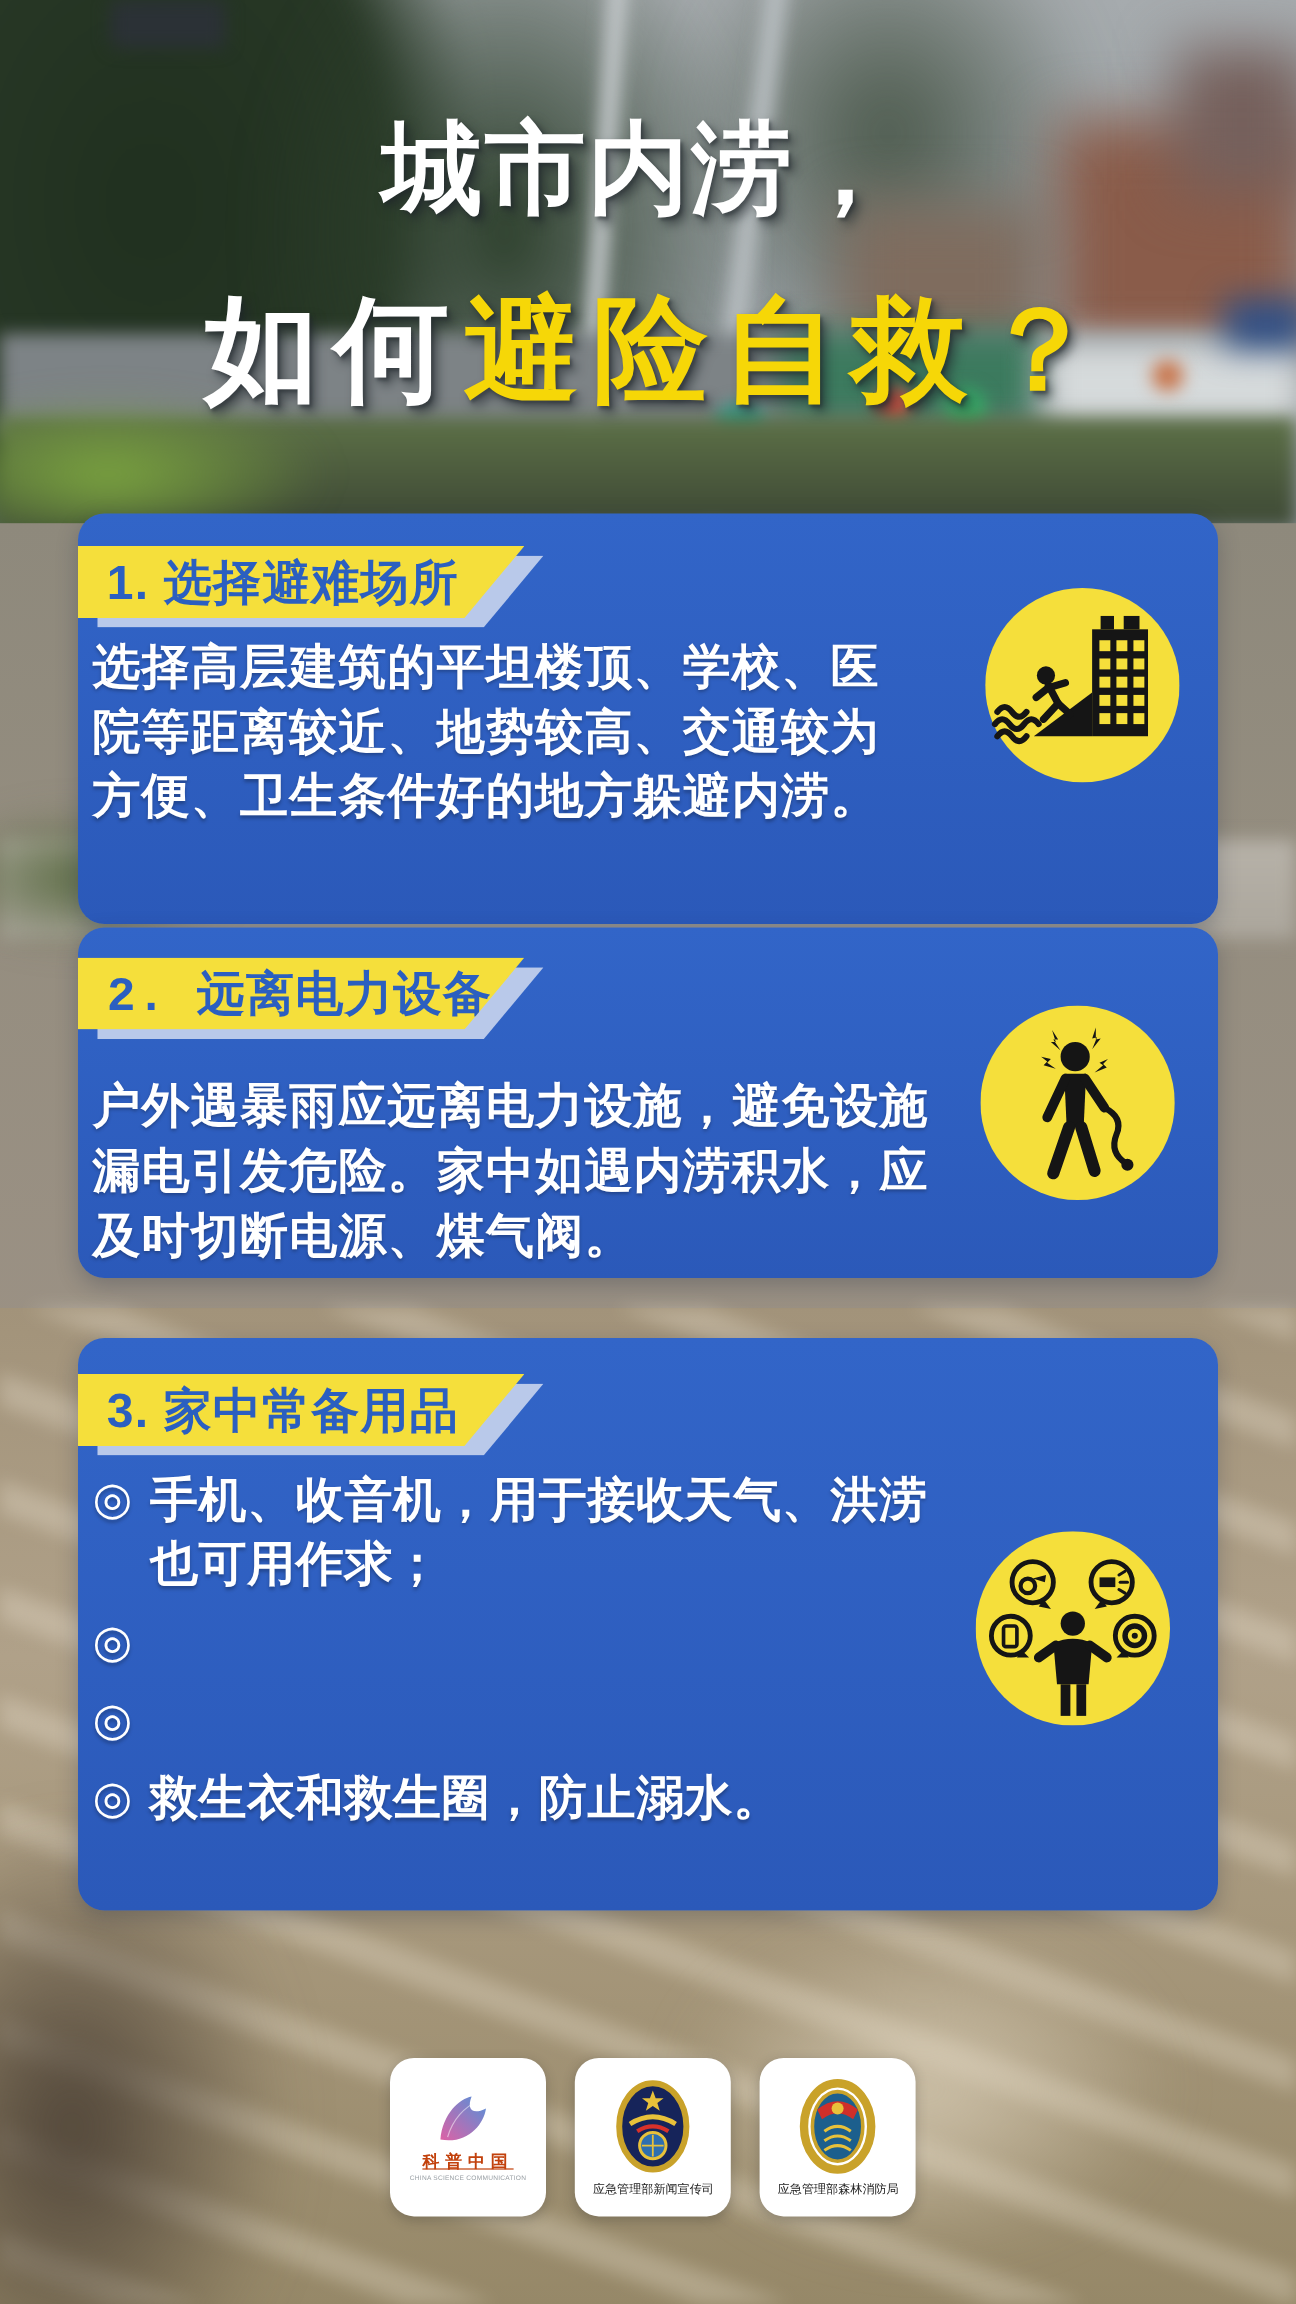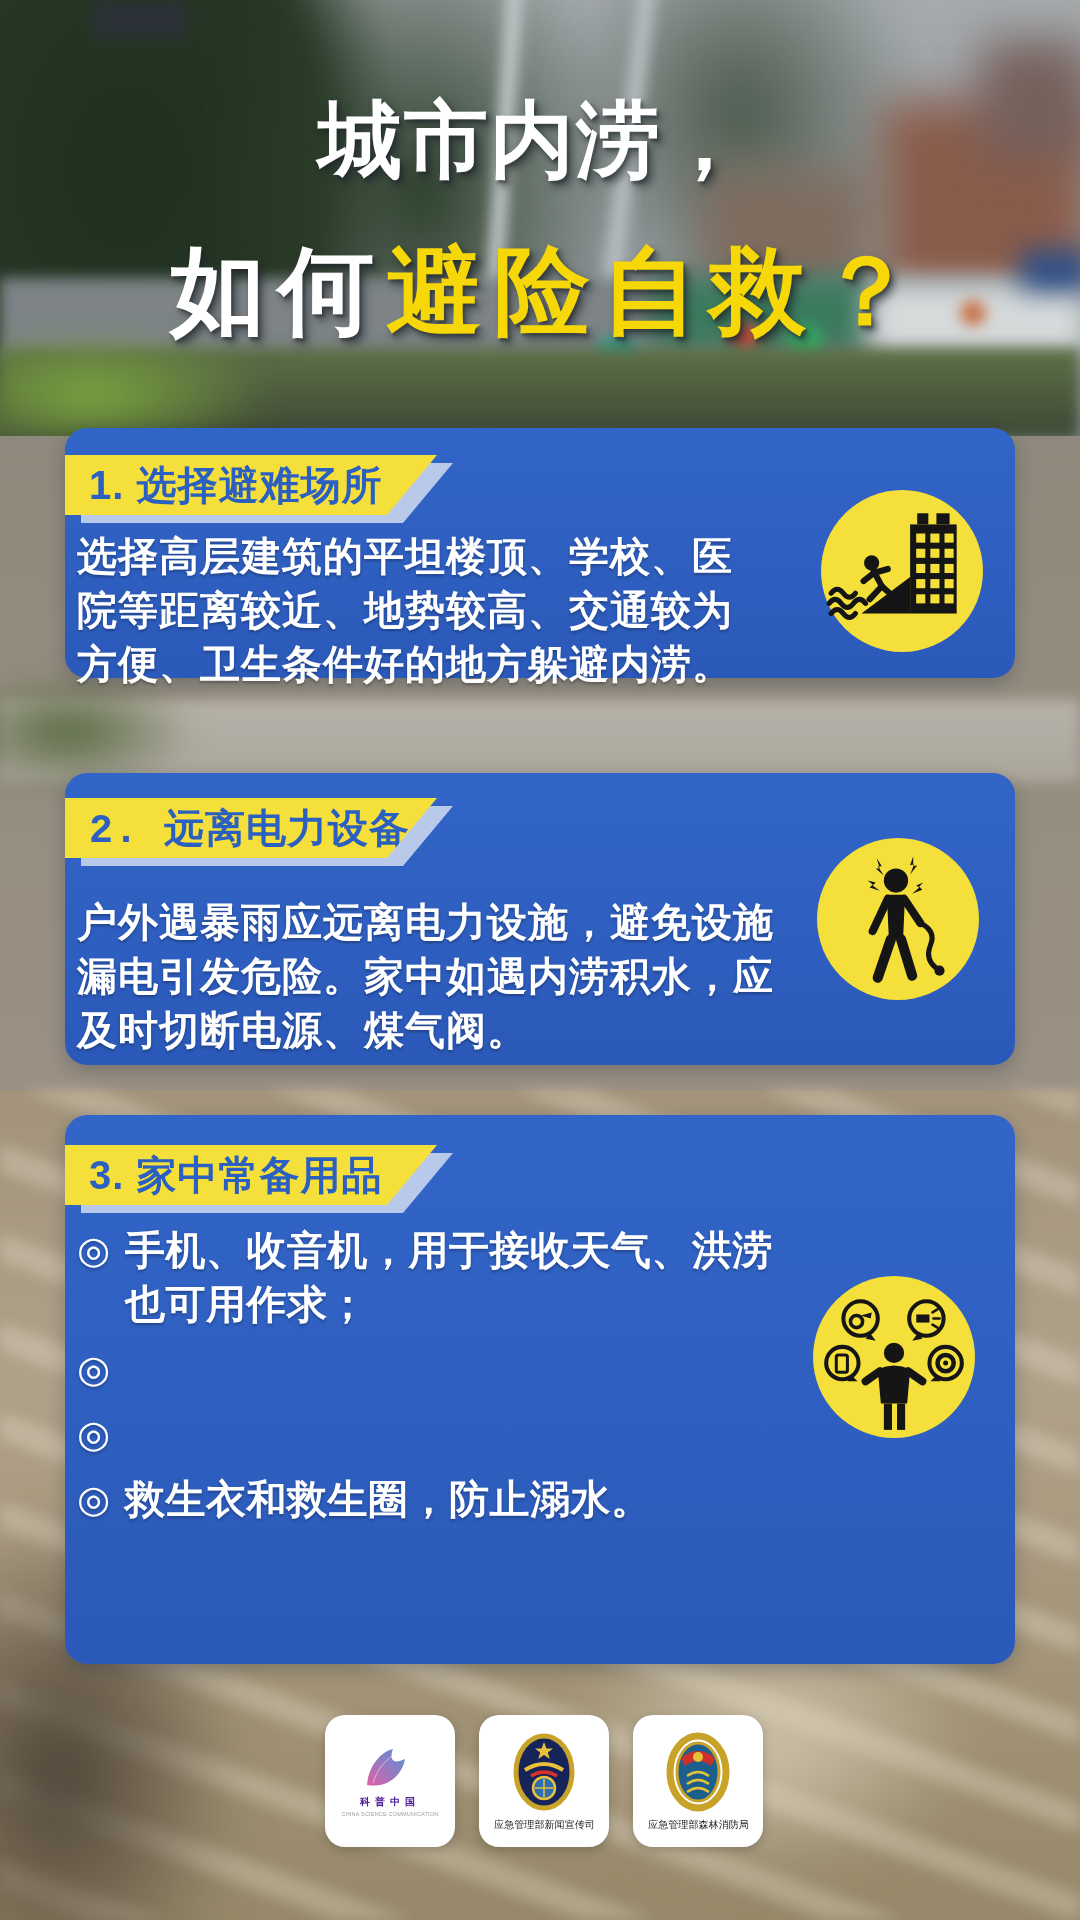--- a/index.html
+++ b/index.html
@@ -48,23 +48,23 @@
   
   .title-line{font-weight:bold;color:#fff;white-space:nowrap;
     text-shadow:5px 6px 9px rgba(32,38,44,.6),2px 3px 3px rgba(32,38,44,.5);}
   .title1{left:318px;top:84px;font-size:84px;letter-spacing:2px;}
   .title2{left:170px;top:228px;font-size:96px;letter-spacing:12px;}
   .title-hl{color:#f6d707;}
 
   
   .card{position:absolute;left:65px;width:950px;background:linear-gradient(180deg,#3265c8 0%,#2b59b9 100%);
     border-radius:22px;box-shadow:0 6px 18px rgba(20,30,60,.25);}
-  .card1{top:428px;height:250px;}
+  .card1{top:428px;height:342px;}
   .card2{top:773px;height:292px;}
-  .card3{top:1115px;height:549px;}
+  .card3{top:1115px;height:477px;}
 
   .tab-wrap{position:relative;width:372px;height:60px;}
   .c1 .tab-wrap{margin-top:27px;}
   .c2 .tab-wrap{margin-top:25px;font-family:Liberation Mono, monospace;}
   .c3 .tab-wrap{margin-top:30px;}
   .tab-accent{position:absolute;left:16px;top:8px;width:100%;height:100%;background:#b9c9ea;
     clip-path:polygon(0 0,100% 0,calc(100% - 50px) 100%,0 100%);}
   .tab-main{position:absolute;left:0;top:0;width:100%;height:100%;background:#f5df3b;
     clip-path:polygon(0 0,100% 0,calc(100% - 50px) 100%,0 100%);
     display:flex;align-items:center;padding-left:24px;box-sizing:border-box;}
@@ -84,21 +84,21 @@
   .card-icon{position:absolute;width:162px;height:162px;}
   .ci1{left:756px;top:62px;}
   .ci2{left:752px;top:65px;}
   .ci3{left:748px;top:161px;}
 
   
   .badges{left:325px;top:1715px;display:flex;gap:24px;}
   .badge{width:130px;height:132px;background:#fff;border-radius:20px;
     display:flex;flex-direction:column;align-items:center;justify-content:center;
     box-shadow:0 3px 10px rgba(40,40,40,.25);}
-  .badge-name{font-size:10px;color:#4c1d95;letter-spacing:5px;margin-top:2px;font-weight:bold;}
+  .badge-name{font-size:14px;color:#c2410c;letter-spacing:5px;margin-top:2px;font-weight:bold;text-decoration:underline;}
   .badge-sub{font-size:5.5px;color:#9aa0a5;margin-top:2px;letter-spacing:.2px;white-space:nowrap;}
   .badge-label{font-size:10.5px;color:#222;margin-top:4px;white-space:nowrap;transform:scale(.96);}
 </style>
 </head>
 <body>
 
 <div class="poster">
 
   <div class="abs sky"></div>
   <div class="abs trees1 blur"></div>

